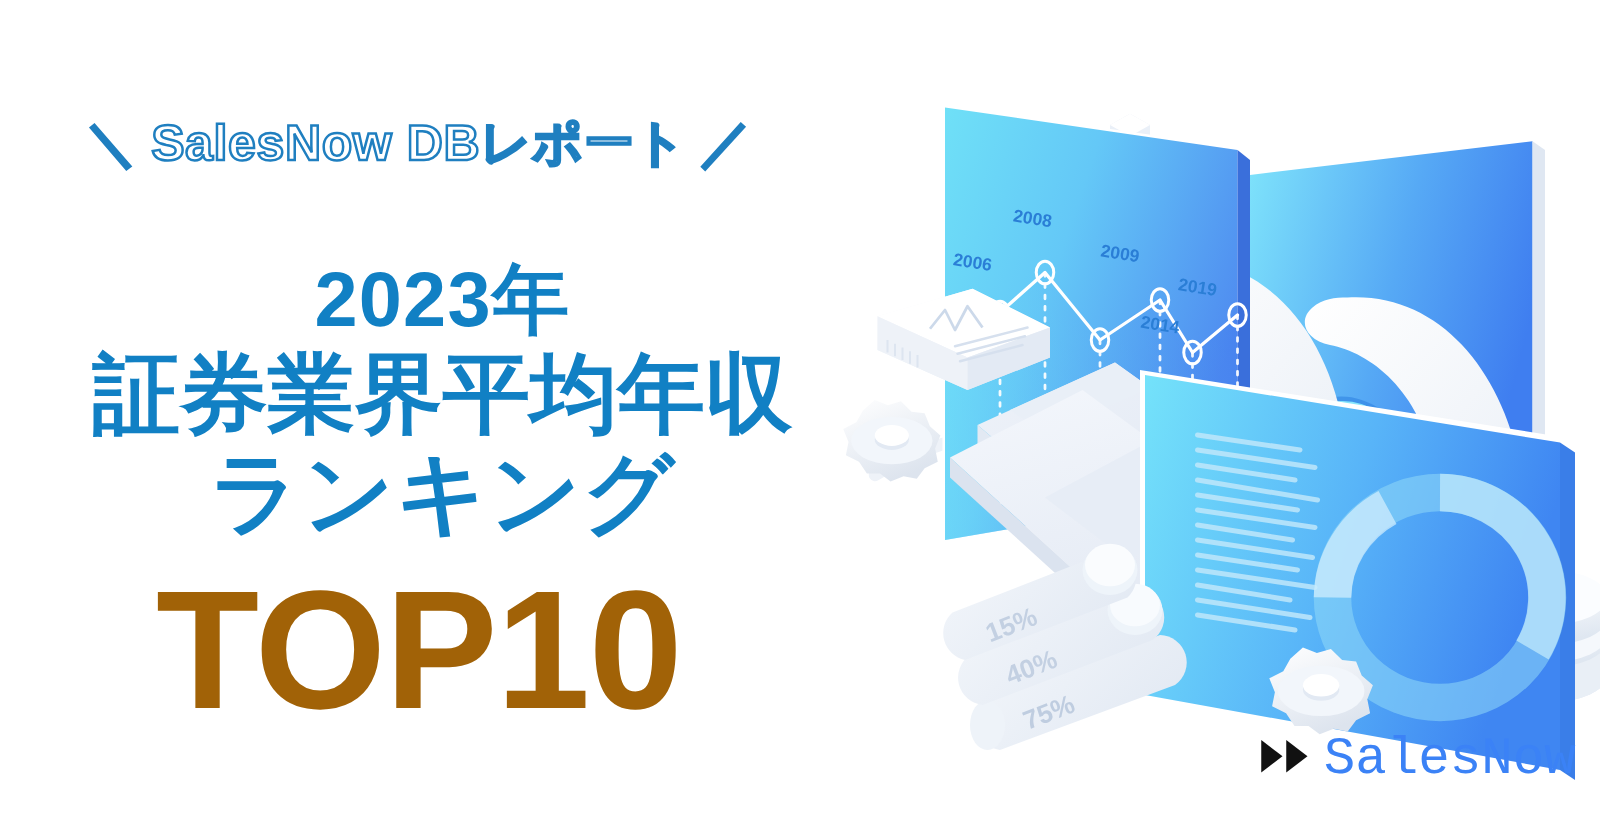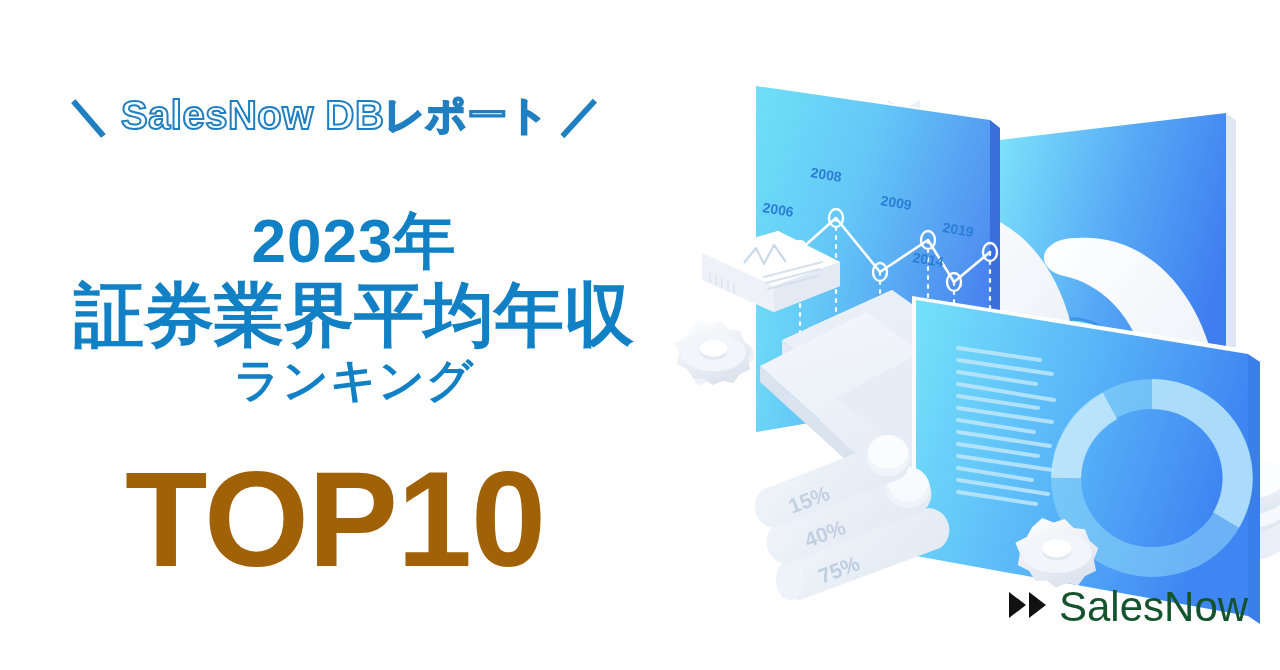--- a/index.html
+++ b/index.html
@@ -52,21 +52,21 @@
     margin-left: 19px;
   }
   .title-line {
     color: #1180c4;
     font-weight: 700;
     line-height: 1.13;
     white-space: nowrap;
   }
   .title-line.l1 { font-size: 62px; letter-spacing: 1px; }
   .title-line.l2 { font-size: 70px; letter-spacing: 0px; }
-  .title-line.l3 { font-size: 46px; letter-spacing: 1px; }
+  .title-line.l3 { font-size: 72px; letter-spacing: 1px; }
 
   .top10 {
     position: absolute;
     left: 0;
     top: 452px;
     width: 670px;
     text-align: center;
     font-size: 135px;
     font-weight: 700;
     line-height: 1;
@@ -88,24 +88,24 @@
   .logo {
     position: absolute;
     left: 1008px;
     top: 586px;
     display: flex;
     align-items: center;
     gap: 9px;
   }
   .logo-mark { display: block; }
   .logo-text {
-    font-family: Liberation Sans, sans-serif;
+    font-family: Liberation Mono, monospace;
     font-size: 42px;
     line-height: 1;
-    color: #14532d;
+    color: #3b82f6;
     letter-spacing: 0px;
     white-space: nowrap;
   }
 </style>
 </head>
 <body>
 
 <div class="canvas">
 
   <div class="left-panel">

